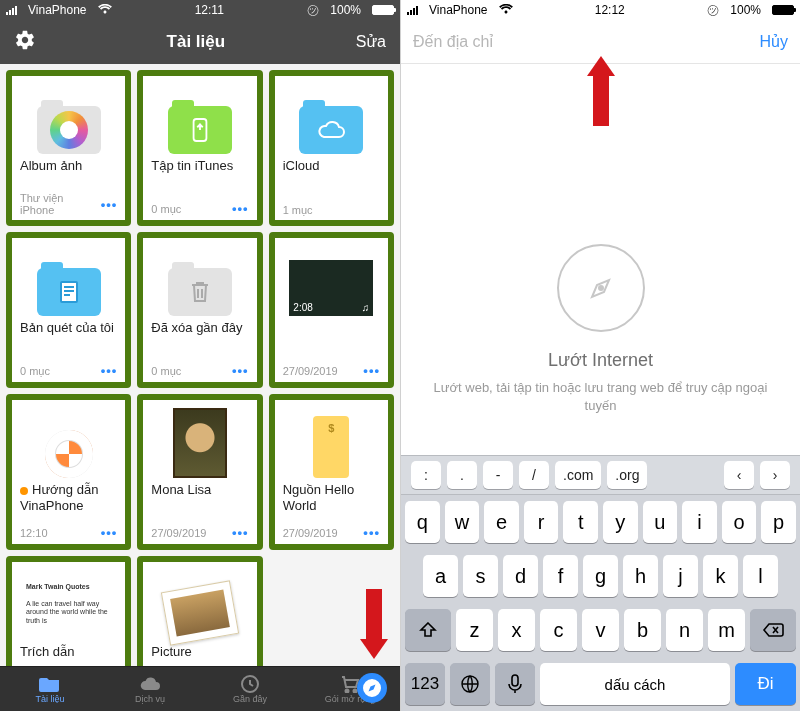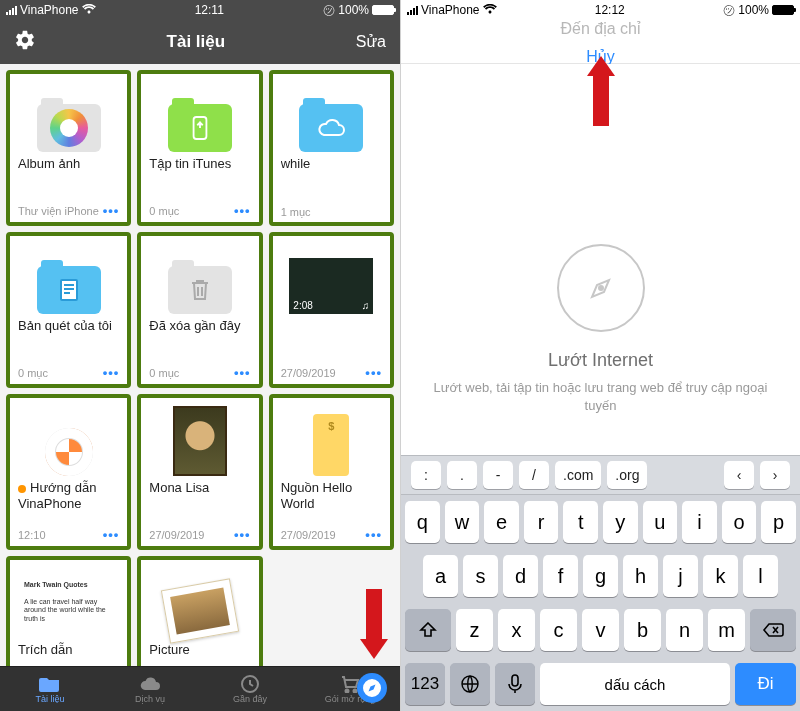--- a/index.html
+++ b/index.html
@@ -6,35 +6,35 @@
 body { background: #f0f0f0; width: 800px; height: 711px; overflow: hidden; position: relative; }
 
 .phone { position: absolute; top: 0; width: 400px; height: 711px; background: #fff; overflow: hidden; }
 .phone-left { left: 0; }
 .phone-right { left: 400px; border-left: 1px solid #d0d0d0; }
 
 
 .status { height: 20px; display: flex; align-items: center; justify-content: space-between; padding: 0 6px; font-size: 12px; font-weight: 500; }
 .status.dark { background: #4a4a4a; color: #fff; }
 .status.light { background: #fff; color: #000; }
-.status-left, .status-right { display: flex; align-items: center; gap: 3px; }
+.status-left, .status-right { display: flex; align-items: center; gap: 11px; }
 .bat { width: 22px; height: 10px; border: 1px solid currentColor; border-radius: 2px; position: relative; background: currentColor; }
 .bat::after { content: ""; position: absolute; right: -3px; top: 2px; width: 2px; height: 4px; background: currentColor; border-radius: 0 1px 1px 0; }
 .sig { display: inline-flex; gap: 1px; align-items: flex-end; }
 .sig i { width: 2px; background: currentColor; display: block; }
 .sig i:nth-child(1){height:3px}.sig i:nth-child(2){height:5px}.sig i:nth-child(3){height:7px}.sig i:nth-child(4){height:9px}
 
 
 .navbar { height: 44px; background: #4a4a4a; color: #fff; display: flex; align-items: center; justify-content: space-between; padding: 0 14px; }
 .navbar-title { font-size: 17px; font-weight: 600; }
 .navbar-btn { font-size: 16px; }
 
 
 .grid { background: #f4f4f4; padding: 6px; display: grid; grid-template-columns: repeat(3,1fr); gap: 6px; height: 602px; overflow: hidden; align-content: start; }
-.card { background: #fff; border: 4px solid #4d7c0f; border-radius: 4px; height: 156px; display: flex; flex-direction: column; padding: 6px 8px 4px; position: relative; }
+.card { background: #fff; border: 6px solid #4d7c0f; border-radius: 4px; height: 156px; display: flex; flex-direction: column; padding: 6px 8px 4px; position: relative; }
 .card-thumb { flex: 0 0 72px; display: flex; align-items: flex-end; justify-content: center; }
 .card-label { font-size: 13px; color: #222; line-height: 1.25; margin-top: 4px; height: 32px; overflow: hidden; }
 .card-sub { font-size: 11px; color: #9a9a9a; }
 .card-foot { display: flex; justify-content: space-between; align-items: center; margin-top: auto; }
 .card-more { color: #2d8cff; font-weight: 700; letter-spacing: 1px; font-size: 13px; }
 .dot-o { width: 8px; height: 8px; border-radius: 50%; background: #ff9500; display: inline-block; margin-right: 4px; vertical-align: middle; }
 
 
 .folder { width: 64px; height: 48px; border-radius: 6px; position: relative; display:flex; align-items:center; justify-content:center; }
 .folder::before { content: ""; position: absolute; top: -6px; left: 4px; width: 22px; height: 8px; border-radius: 3px 3px 0 0; background: inherit; }
@@ -57,21 +57,21 @@
 
 
 .tabbar { position:absolute; bottom:0; left:0; right:0; height:45px; background:#323232; display:flex; border-top:1px solid #222;}
 .tab { flex:1; display:flex; flex-direction:column; align-items:center; justify-content:center; gap:1px; color:#8a8a8a; font-size:9px; }
 .tab.active { color:#6aa7ff; }
 .tab-ic { width:22px; height:18px; display:flex; align-items:center; justify-content:center; }
 .compass-btn { position:absolute; right:6px; bottom:3px; width:44px; height:40px; border-radius:6px; display:flex; align-items:center; justify-content:center; }
 .compass-circ{width:30px;height:30px;border-radius:50%;background:#2d8cff;display:flex;align-items:center;justify-content:center;color:#fff;}
 
 
-.addr { height:44px; background:#fff; display:flex; align-items:center; gap:10px; padding:0 12px; border-bottom:1px solid #e5e5e5;flex-direction:column; }
+.addr { height:44px; background:#fff; display:flex; align-items:center; gap:10px; padding:0 12px; border-bottom:1px solid #e5e5e5; }
 .addr-input { flex:1; font-size:16px; color:#b7b7b7; }
 .addr-cancel { color:#2d8cff; font-size:16px; }
 
 .browse-body { position:absolute; top:64px; left:0; right:0; bottom:0; background:#fff; display:flex; flex-direction:column; align-items:center; padding-top:180px; }
 .big-compass { width:88px;height:88px;border-radius:50%;border:2px solid #c7c7c7; display:flex; align-items:center; justify-content:center; color:#c7c7c7; margin-bottom:18px;}
 .browse-h { font-size:18px; color:#6f6f6f; margin-bottom:8px; }
 .browse-p { font-size:13px; color:#9a9a9a; text-align:center; padding:0 30px; line-height:1.4; }
 
 
 .kbwrap { position:absolute; left:0; right:0; bottom:0; background:#d1d4da; }
@@ -170,21 +170,21 @@
         </div>
     </div>
     <div class="card">
       <div class="card-thumb">
           <div class="folder f-blue">
             <svg class="inner" width="30" height="18" viewBox="0 0 30 18" fill="none" stroke="#fff" stroke-width="2">
               <path d="M8 16h15a5 5 0 000-10 7 7 0 00-13-1A5 5 0 008 16z"></path>
             </svg>
           </div>
         </div>
-      <div class="card-label">while</div>
+      <div class="card-label">iCloud</div>
       <div class="card-foot">
           <span class="card-sub">1 mục</span>
         </div>
     </div>
 
     <div class="card">
       <div class="card-thumb">
           <div class="folder f-blue">
             <svg class="inner" width="24" height="26" viewBox="0 0 24 26" fill="none" stroke="#2a9bd8" stroke-width="2">
               <rect x="4" y="3" width="16" height="20" rx="1" fill="#fff"></rect>

